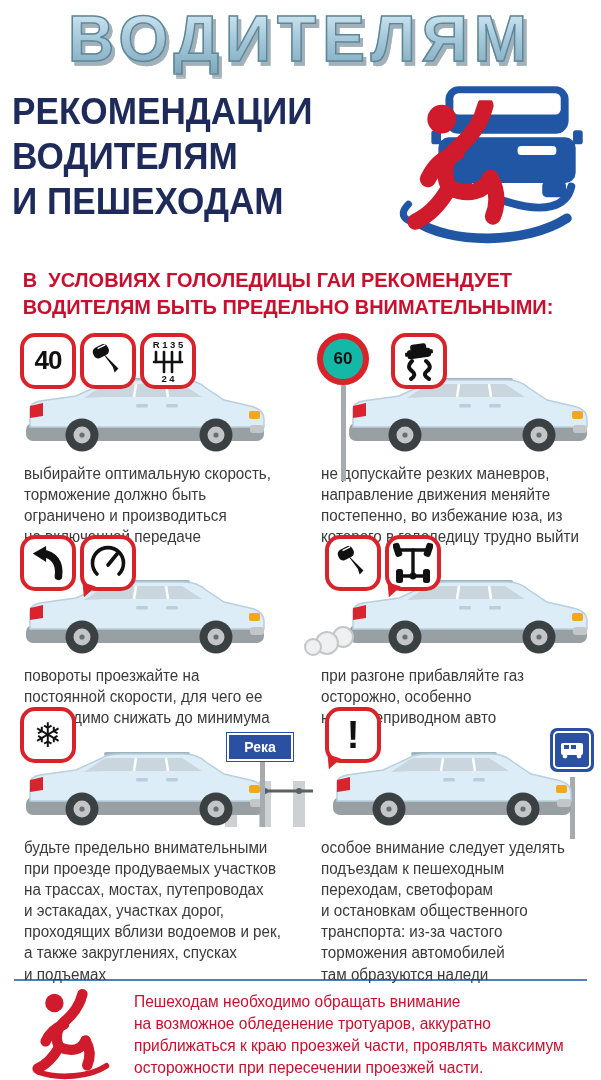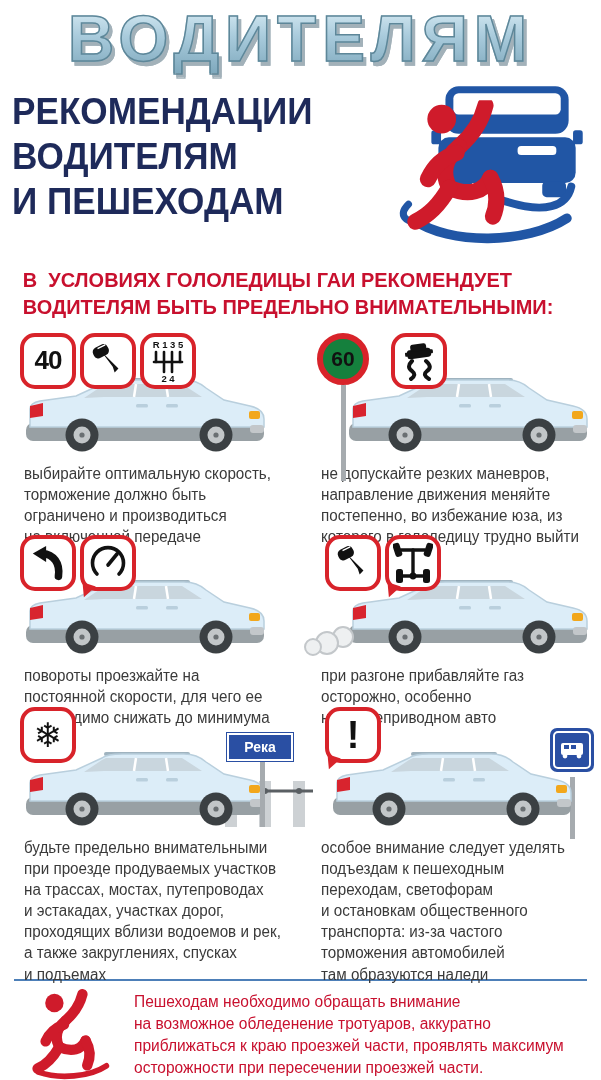--- a/index.html
+++ b/index.html
@@ -25,23 +25,23 @@
         padding-left:14px;margin-top:12px;}
   .panel{position:relative;}
   .icon-row{display:flex;gap:4px;align-items:flex-start;position:relative;z-index:3;
             height:58px;margin-bottom:-22px;padding-left:6px;}
   .sq-icon{width:56px;height:56px;border:4px solid #d8232a;border-radius:15px;background:#fff;
            display:flex;align-items:center;justify-content:center;box-sizing:border-box;
            flex:0 0 auto;position:relative;}
   .sq-icon .num{font-size:26px;font-weight:bold;color:#111;letter-spacing:-1px;}
   .sq-icon .bang{font-size:38px;font-weight:bold;color:#111;line-height:1;}
   .sq-icon .flake{font-size:34px;color:#111;line-height:1;}
-  .round-sign{width:52px;height:52px;border:6px solid #d8232a;border-radius:50%;background:#15803d;
+  .round-sign{width:52px;height:52px;border:6px solid #d8232a;border-radius:50%;background:#14b8a6;
               display:flex;align-items:center;justify-content:center;box-sizing:border-box;
-              font-size:21px;font-weight:bold;color:#111;flex:0 0 auto;}
+              font-size:17px;font-weight:bold;color:#111;flex:0 0 auto;}
   .sign-pole-wrap{position:relative;flex:0 0 auto;}
   .sign-pole-wrap .pole{position:absolute;left:24px;top:52px;width:5px;height:96px;background:#a6abaf;}
   .tail{position:absolute;left:-4px;bottom:-11px;width:0;height:0;
         border-left:6px solid transparent;border-right:8px solid transparent;
         border-top:14px solid #d8232a;transform:rotate(18deg);}
   .scene{position:relative;height:84px;z-index:1;}
   .scene svg.car{position:absolute;left:4px;bottom:0;width:252px;height:78px;}
   .smoke{position:absolute;left:-8px;bottom:-4px;z-index:2;}
   .river{position:absolute;right:14px;top:-10px;z-index:2;width:70px;}
   .river .sign{width:62px;height:24px;background:#2a4fa3;border:2px solid #fff;outline:1px solid #2a4fa3;

